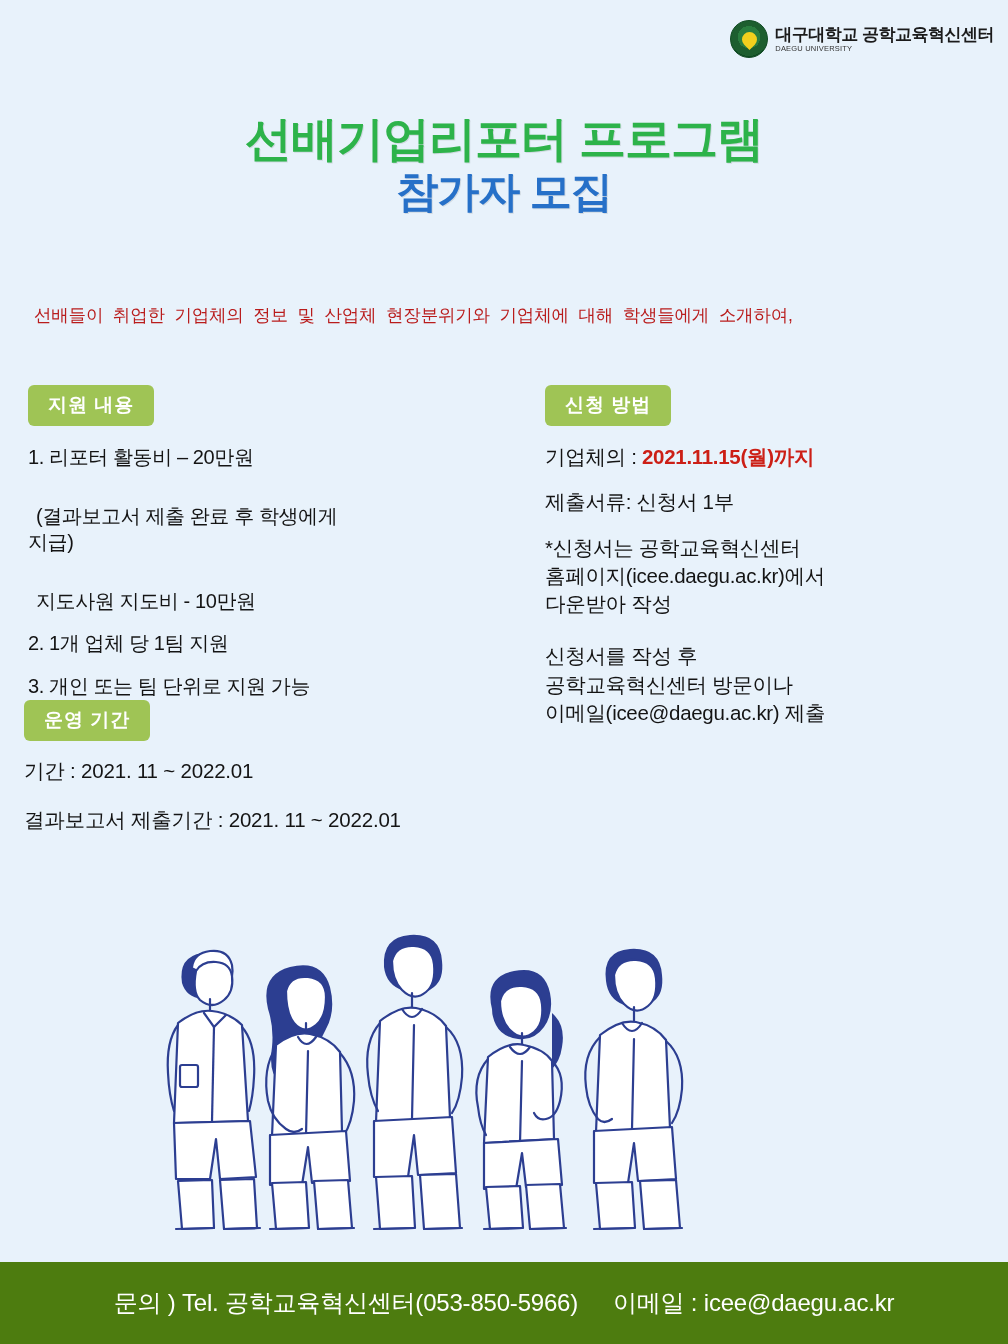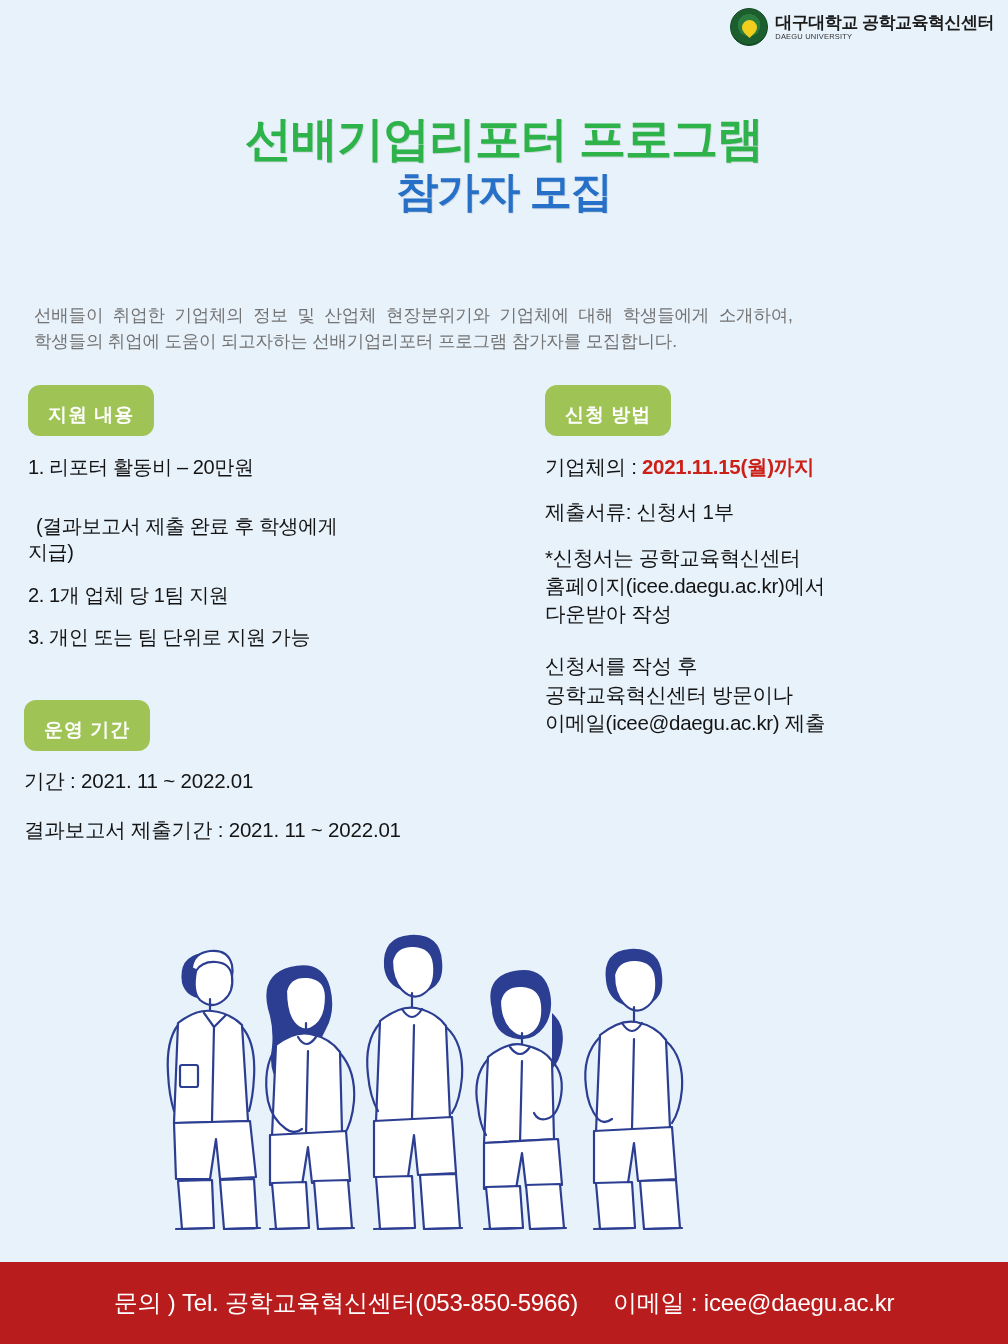--- a/index.html
+++ b/index.html
@@ -9,21 +9,21 @@
     height: 1344px;
     background: #e8f2fb;
     font-family: "Liberation Sans", sans-serif;
     position: relative;
     overflow: hidden;
   }
 
   
   .logo-bar {
     position: absolute;
-    top: 8px;
+    top: 20px;
     right: 14px;
     display: flex;
     align-items: center;
     gap: 7px;
   }
   .logo-mark {
     width: 38px; height: 38px;
     border-radius: 50%;
     background: radial-gradient(circle at 50% 45%, #2a7d3f 0 42%, #1d5e2f 42% 70%, #0f4a22 70% 100%);
     border: 1.5px solid #0f4a22;
@@ -79,36 +79,36 @@
     text-shadow: 1px 1px 0 rgba(0,0,0,0.10);
   }
 
   
   .intro {
     position: absolute;
     top: 302px;
     left: 34px;
     width: 950px;
     font-size: 17.5px;
-    color: #737373;
+    color: #b91c1c;
     line-height: 1.5;
     letter-spacing: -0.2px;
   }
   .intro .l1 { word-spacing: 5px; }
 
   
   .tag {
     display: inline-block;
     background: #9fc455;
     color: #ffffff;
     font-size: 19px;
     font-weight: bold;
     letter-spacing: 1px;
-    padding: 17px 20px 8px;
-    border-radius: 12px;
+    padding: 7px 20px 8px;
+    border-radius: 6px;
   }
 
   .col-left { position: absolute; left: 28px; top: 385px; width: 480px; }
   .col-right { position: absolute; left: 545px; top: 385px; width: 440px; }
 
   .list { margin: 18px 0 0 0; padding: 0; list-style: none; }
   .list li {
     font-size: 20px;
     color: #141414;
     line-height: 1.33;
@@ -148,21 +148,21 @@
     top: 905px;
     height: 350px;
   }
   .illus svg { display: block; margin: 0 auto; }
 
   
   .footer {
     position: absolute;
     left: 0; right: 0; bottom: 0;
     height: 82px;
-    background: #b91c1c;
+    background: #4d7c0f;
     color: #ffffff;
     display: flex;
     align-items: center;
     justify-content: center;
   }
   .footer .txt {
     font-size: 24px;
     letter-spacing: -0.2px;
   }
   .footer .gap { display: inline-block; width: 22px; }
@@ -181,31 +181,31 @@
   </div>
 </div>
 
 <div class="title-block">
   <div class="title-1">선배기업리포터 프로그램</div>
   <div class="title-2">참가자 모집</div>
 </div>
 
 <div class="intro">
   <div class="l1">선배들이 취업한 기업체의 정보 및 산업체 현장분위기와  기업체에 대해 학생들에게 소개하여,</div>
-  <div>학생들의 취업에 도움이 되고자하는 선배기업리포터 프로그램 참가자를 모집합니다.</div>
 </div>
 
 <div class="col-left">
   <div class="tag">지원 내용</div>
   <ul class="list">
     <li>
       <span class="ln"><span>1.</span>
         <span>리포터 활동비 – 20만원</span></span>
       <span class="ln indent">(결과보고서 제출 완료 후 학생에게</span>
       <span class="ln">지급)</span>
+      <span class="ln indent">지도사원 지도비 - 10만원</span>
     </li>
     <li>
       <span class="ln"><span>2.</span>
         <span>1개 업체 당 1팀 지원</span></span>
     </li>
     <li>
       <span class="ln"><span>3.</span>
         <span>개인 또는 팀 단위로 지원 가능</span></span>
     </li>
   </ul>

